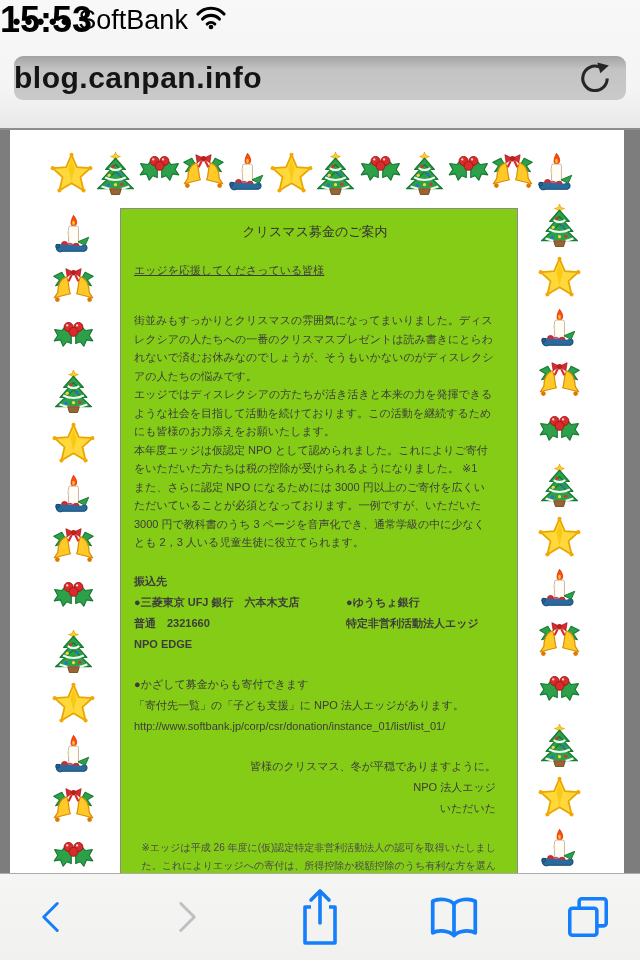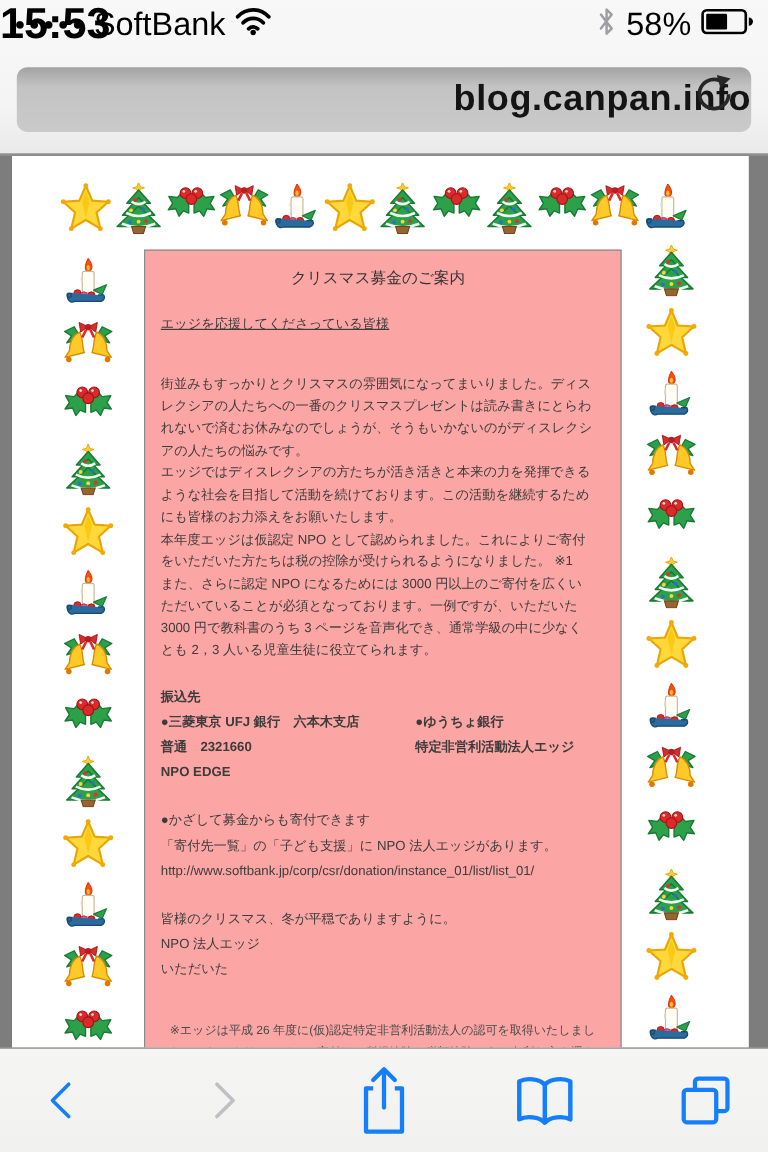--- a/index.html
+++ b/index.html
@@ -11,50 +11,50 @@
   .header { position:absolute; top:0; left:0; right:0; height:130px;
             background:linear-gradient(180deg,#f8f8f8 0%,#f4f4f4 70%,#e9e9e9 100%);
             border-bottom:2px solid #8e8e8e; z-index:5; }
   .status-row { position:absolute; top:0; left:0; right:0; height:40px;
                 display:flex; align-items:center; padding:0 12px; color:#000; }
   .sig-dots { font-size:15px; letter-spacing:3px; line-height:1; margin-right:6px; }
   .carrier { font-size:27px; margin-right:8px; }
   .sb-time { position:absolute; left:0; right:0; text-align:left; font-size:36px; font-weight:bold; }
   .sb-right { margin-left:auto; display:flex; align-items:center; gap:8px; z-index:2; }
   .pct { font-size:27px; }
-  .url-field { position:absolute; top:56px; left:14px; right:14px; height:54px;
+  .url-field { position:absolute; top:56px; left:14px; right:14px; height:44px;
                border-radius:9px; background:linear-gradient(180deg,#a2a2a2 0%,#c3c3c3 30%,#cacaca 100%);
-               display:flex; align-items:center; justify-content:flex-end; }
+               display:flex; align-items:center; justify-content:flex-start; }
   .url-text { font-size:30px; font-weight:600; color:#141414; letter-spacing:0.5px; }
   .reload-btn { position:absolute; right:14px; top:6px; width:34px; height:34px; cursor:pointer; }
 
   
   .webview { position:absolute; top:130px; bottom:87px; left:0; right:0; background:#7d7d7d; overflow:hidden; }
   .page { position:absolute; top:0; bottom:-40px; left:10px; right:16px; background:#fff; overflow:hidden; }
 
   .border-top-row { position:absolute; top:22px; left:40px; right:46px;
                     display:flex; justify-content:space-between; }
   .border-col { position:absolute; display:flex; flex-direction:column; gap:9px; }
   .border-col.left  { left:42px;  top:84px; }
   .border-col.right { left:528px; top:74px; }
   .b-icon { width:43px; height:43px; flex:0 0 auto; }
   .b-icon svg { width:100%; height:100%; display:block; }
 
   .content-box { position:absolute; left:110px; top:78px; width:398px;
-                 background:#fca5a5; border:1px solid #8b8b8b;
+                 background:#84cc16; border:1px solid #8b8b8b;
                  padding:14px 21px 24px 13px;
                  font-size:11px; line-height:18.5px; color:#3c3c3c; }
   .doc-title { text-align:center; font-size:13px; margin-bottom:19px; color:#333; }
   .doc-greeting { margin-bottom:32px;text-decoration:underline; }
   .para-block { margin-bottom:19px; }
   .para-block p { margin:0; }
   .transfer-block { margin-bottom:19px; line-height:21px;font-weight:bold; }
   .transfer-grid { display:grid; grid-template-columns:212px 1fr; }
   .kazashite-block { margin-bottom:19px; line-height:21px; }
-  .closing-block { margin-bottom:32px; line-height:21px; }
+  .closing-block { margin-bottom:20px; line-height:21px;text-align:right; }
   .note-block { font-size:10px; line-height:18px; color:#4a4a4a;text-align:right; }
 
   
   .toolbar { position:absolute; bottom:0; left:0; right:0; height:87px;
              background:linear-gradient(180deg,#f5f5f3,#f1f1ef);
              border-top:1px solid #ababab; z-index:6;
              display:flex; align-items:center; justify-content:space-between; padding:0 22px; }
   .tb-btn { width:60px; height:62px; display:flex; align-items:center; justify-content:center;
             background:none; border:none; cursor:pointer; }
   .tb-btn svg { display:block; }
@@ -134,35 +134,20 @@
       <span class="carrier">SoftBank</span>
       <span>
         <svg width="30" height="24" viewBox="0 0 30 24">
           <path d="M2 8 A 17.5 17.5 0 0 1 28 8" fill="none" stroke="#000" stroke-width="3.1" stroke-linecap="round"></path>
           <path d="M6.6 13 A 11.5 11.5 0 0 1 23.4 13" fill="none" stroke="#000" stroke-width="3.1" stroke-linecap="round"></path>
           <path d="M11.2 18 A 5.5 5.5 0 0 1 18.8 18" fill="none" stroke="#000" stroke-width="3.1" stroke-linecap="round"></path>
           <circle cx="15" cy="21" r="2.3" fill="#000"></circle>
         </svg>
       </span>
       <span class="sb-time">15:53</span>
-      <span class="sb-right">
-        <span>
-          <svg width="17" height="26" viewBox="0 0 16 24">
-            <path d="M3.5 6.5 L12 17.5 L8 21.5 L8 2.5 L12 6.5 L3.5 17.5" fill="none" stroke="#9d9da2" stroke-width="1.9" stroke-linejoin="round" stroke-linecap="round"></path>
-          </svg>
-        </span>
-        <span class="pct">58%</span>
-        <span>
-          <svg width="44" height="22" viewBox="0 0 44 22">
-            <rect x="1.5" y="1.5" width="36" height="19" rx="3.5" fill="none" stroke="#000" stroke-width="2.2"></rect>
-            <rect x="4.5" y="4.5" width="17.4" height="13" rx="1" fill="#000"></rect>
-            <path d="M40 7.5 a 3.5 3.5 0 0 1 0 7 Z" fill="#000"></path>
-          </svg>
-        </span>
-      </span>
     </div>
     <div class="url-field">
       <span class="url-text">blog.canpan.info</span>
       <span class="reload-btn">
         <svg width="34" height="34" viewBox="0 0 32 32">
           <path d="M20.5 4.8 A 11.5 11.5 0 1 0 27.5 15.5" fill="none" stroke="#262626" stroke-width="2.9"></path>
           <polygon points="18.2,0.5 29,3.2 21,10.6" fill="#262626"></polygon>
         </svg>
       </span>
     </div>

